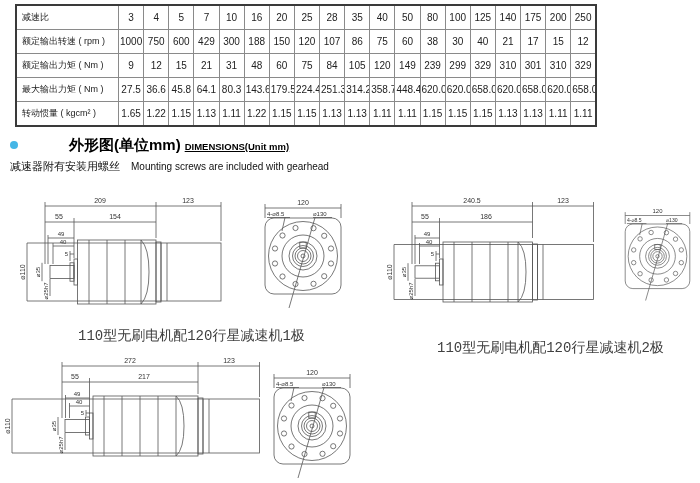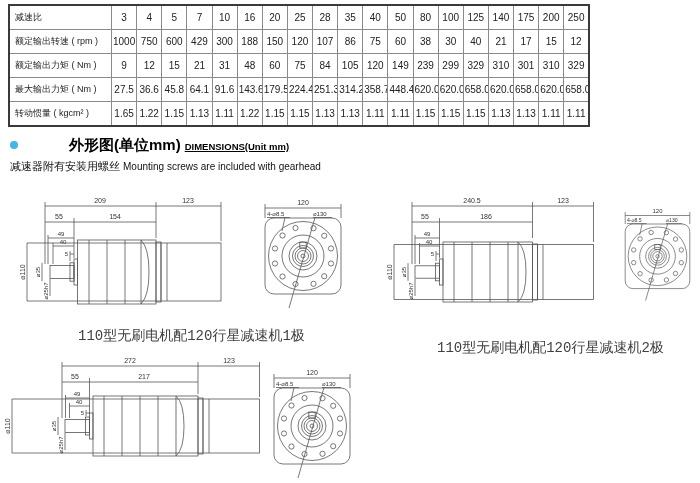--- a/index.html
+++ b/index.html
@@ -2,40 +2,40 @@
 <html><head>
 <meta charset="utf-8">
 <style>
   html,body{margin:0;padding:0;}
   body{
     width:700px;height:483px;position:relative;overflow:hidden;
     background:#ffffff;font-family:"Liberation Sans",sans-serif;color:#1a1a1a;
   }
   
   table.spec{
-    position:absolute;left:8px;top:4px;width:582px;
+    position:absolute;left:15px;top:4px;width:582px;
     border-collapse:collapse;table-layout:fixed;
     border:2px solid #3a3a3a;
   }
   table.spec td{
     border:1px solid #8a8a8a;height:23px;text-align:center;
     font-size:10px;color:#222;padding:0 1px;overflow:hidden;white-space:nowrap;
   }
   table.spec td.rowhead{
     width:95px;text-align:left;padding-left:5px;font-size:9px;
   }
   
   .sec-head{position:absolute;left:10px;top:136px;white-space:nowrap;}
   .bullet{display:inline-block;width:8px;height:8px;border-radius:50%;
     background:#45b6e6;margin-right:3px;vertical-align:1px;}
   .t-cn{font-size:15px;font-weight:bold;color:#000;margin-left:48px;}
   .t-en{font-size:9.5px;font-weight:bold;color:#000;margin-left:4px;text-decoration:underline;}
   .sec-note{position:absolute;left:10px;top:156px;white-space:nowrap;}
   .n-cn{font-size:11px;color:#111;}
-  .n-en{font-size:10px;color:#111;margin-left:3px;}
+  .n-en{font-size:10px;color:#111;margin-left:11px;}
   
   svg{position:absolute;}
   svg line,svg rect,svg circle,svg path,svg polyline{stroke:#555;stroke-width:0.8;fill:none;}
   svg text{font-family:"Liberation Sans",sans-serif;font-size:7px;fill:#333;stroke:none;}
   svg text.sm{font-size:6px;}
   .caption{position:absolute;font-family:Liberation Mono, monospace;
     font-size:14px;color:#404040;white-space:nowrap;}
 </style>
 </head>
 <body>
@@ -107,21 +107,21 @@
         <td>301</td>
         <td>310</td>
         <td>329</td>
       </tr>
       <tr>
         <td class="rowhead">最大输出力矩 ( Nm )</td>
         <td>27.5</td>
         <td>36.6</td>
         <td>45.8</td>
         <td>64.1</td>
-        <td>91.6</td>
+        <td>80.3</td>
         <td>143.6</td>
         <td>179.5</td>
         <td>224.4</td>
         <td>251.3</td>
         <td>314.2</td>
         <td>358.7</td>
         <td>448.4</td>
         <td>620.0</td>
         <td>620.0</td>
         <td>658.0</td>

